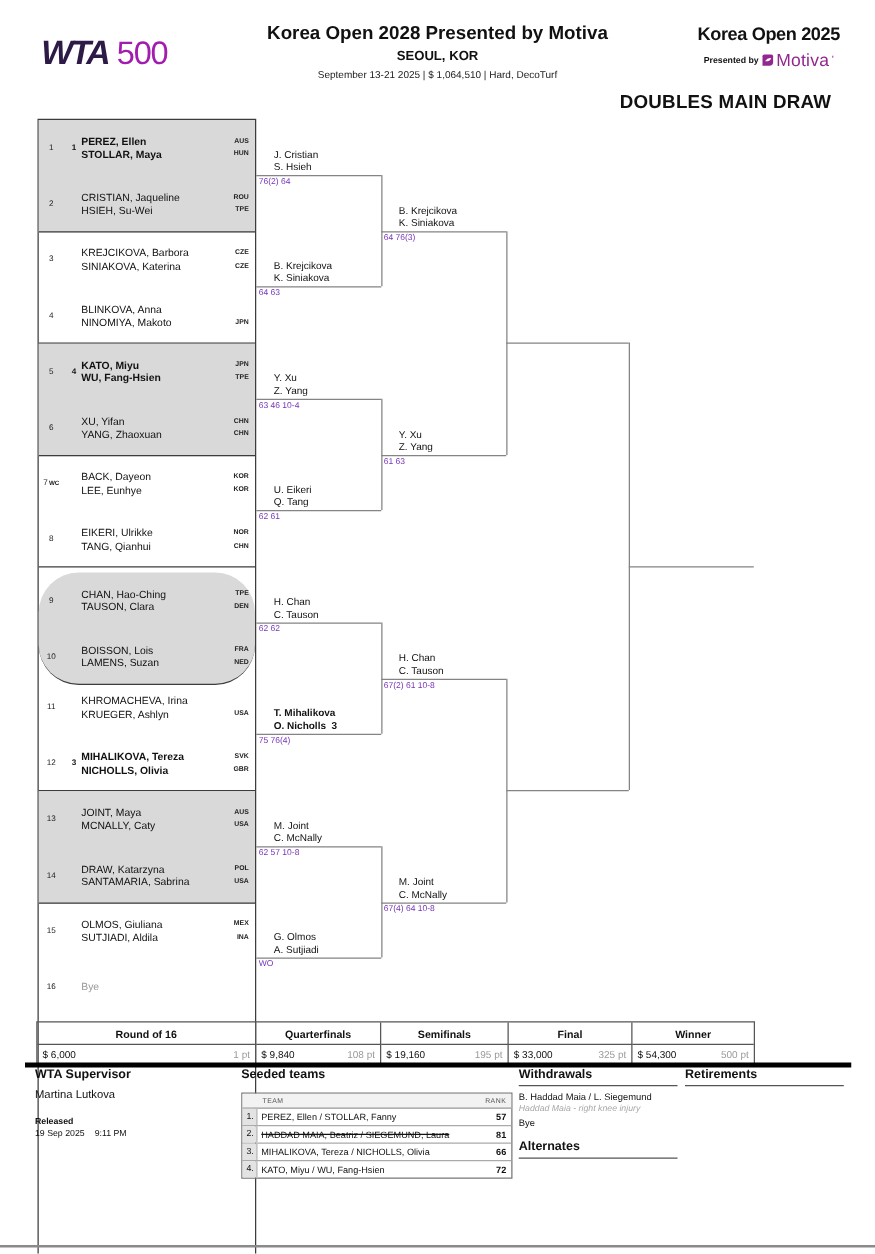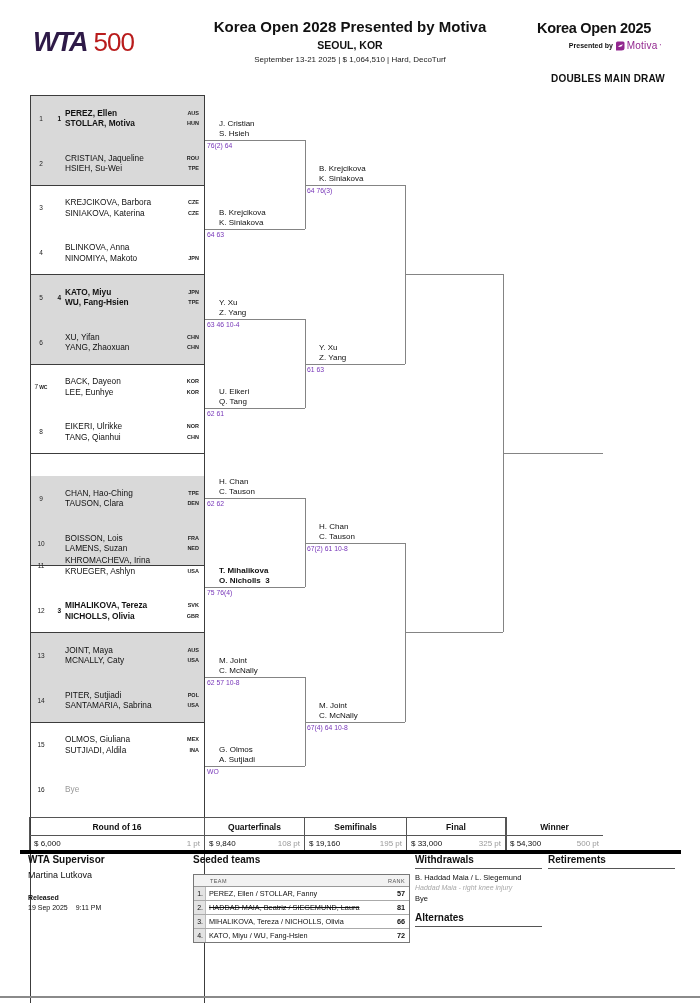--- a/index.html
+++ b/index.html
@@ -1,31 +1,31 @@
 <!DOCTYPE html>
 <html><head>
 <meta charset="utf-8">
 <style>
   html,body{margin:0;padding:0;background:#fff;}
   #page{position:relative;width:700px;height:1003px;background:#fff;overflow:hidden;
         font-family:"Liberation Sans",sans-serif;color:#111;}
   
   #wta-logo{position:absolute;left:33px;top:27px;white-space:nowrap;}
   #wta-logo .wta{font-style:italic;font-weight:900;font-size:27px;color:#2e1a47;letter-spacing:-2px;}
-  #wta-logo .tier{font-size:26px;color:#b91c1c;margin-left:7px;font-weight:400;letter-spacing:-1px;}
+  #wta-logo .tier{font-size:26px;color:#a21caf;margin-left:7px;font-weight:400;letter-spacing:-1px;}
   #title-block{position:absolute;left:170px;top:18px;width:360px;text-align:center;}
   #title-block .t1{font-size:15px;font-weight:bold;}
   #title-block .t2{font-size:10.5px;font-weight:bold;margin-top:4px;}
   #title-block .t3{font-size:8px;margin-top:4px;color:#222;}
-  #right-block{position:absolute;left:537px;top:20px;width:156px;text-align:left;}
+  #right-block{position:absolute;left:537px;top:20px;width:156px;text-align:center;}
   #right-block .rt1{font-size:14.5px;font-weight:800;letter-spacing:-0.3px;}
   #right-block .rt2{margin-top:4px;font-size:7px;font-weight:bold;display:flex;align-items:center;justify-content:center;gap:2px;}
-  #right-block .brand{font-size:10px;color:#92278f;font-weight:400;letter-spacing:0.2px;}
+  #right-block .brand{font-size:14px;color:#92278f;font-weight:400;letter-spacing:0.2px;}
   #right-block .tick{font-size:6px;color:#92278f;vertical-align:top;}
-  #draw-label{position:absolute;right:35px;top:73px;font-size:10px;font-weight:bold;letter-spacing:0.2px;}
+  #draw-label{position:absolute;right:35px;top:73px;font-size:15px;font-weight:bold;letter-spacing:0.2px;}
   
   #entries{position:absolute;left:30px;top:95px;width:175px;height:928px;border:1px solid #3c3c3c;box-sizing:border-box;}
   .egroup{position:absolute;left:0;width:100%;box-sizing:border-box;border-bottom:1px solid #3c3c3c;}
   .egroup.last{border-bottom:none;}
   .egroup.shaded{background:#d9d9d9;}
   .erow{position:absolute;left:0;width:100%;display:flex;align-items:center;box-sizing:border-box;}
   .erow .pos{width:20px;font-size:6.5px;color:#222;text-align:center;flex:0 0 auto;}
   .erow .pos .wc{font-size:5px;font-weight:bold;margin-left:1px;}
   .erow .seed{width:10px;font-size:6.5px;font-weight:bold;text-align:right;flex:0 0 auto;}
   .erow .names{flex:1 1 auto;margin-left:4px;display:flex;flex-direction:column;}
@@ -33,21 +33,21 @@
   .erow.bold .names span{font-weight:bold;}
   .erow .ctys{flex:0 0 auto;width:26px;margin-right:5px;display:flex;flex-direction:column;text-align:right;}
   .erow .ctys span{font-size:5.5px;font-weight:bold;line-height:10.5px;min-height:10.5px;color:#222;}
   .erow.bye .names span{color:#999;font-weight:400;}
   .bline{position:absolute;background:#848484;}
   .mlabel{position:absolute;display:flex;flex-direction:column;justify-content:flex-end;}
   .mlabel span{font-size:8px;line-height:10px;white-space:pre;margin-left:12px;}
   .mlabel.bold span{font-weight:bold;}
   .mscore{position:absolute;font-size:6.8px;color:#7634b8;white-space:pre;}
   
-  #prize-table{position:absolute;left:29px;top:817px;width:478px;border:1px solid #555;box-sizing:border-box;
+  #prize-table{position:absolute;left:29px;top:817px;width:575px;border:1px solid #555;box-sizing:border-box;
                display:grid;grid-template-columns:175px 100px 102px 99px 97px;}
   .pt-h{border-bottom:1px solid #555;border-right:1px solid #555;text-align:center;
         font-size:8.5px;font-weight:bold;padding:3.5px 0;}
   .pt-v{border-right:1px solid #555;display:flex;justify-content:space-between;align-items:center;
         font-size:8px;padding:3px 4px;}
   .pt-h.lastc,.pt-v.lastc{border-right:none;}
   .pt-v .pts{color:#9a9a9a;}
   #heavy-bar{position:absolute;left:20px;top:850px;width:661px;height:3.5px;background:#000;}
   
   .fh{font-size:10px;font-weight:bold;}
@@ -109,21 +109,21 @@
 
   <div id="draw-label">DOUBLES MAIN DRAW</div>
 
   <div id="entries">
       <div class="egroup shaded" style="top: 0px; height: 89.5px;">
         <div class="erow bold" style="top: 0px; height: 44.75px;">
           <span class="pos">1</span>
           <span class="seed">1</span>
           <span class="names">
             <span>PEREZ, Ellen</span>
-            <span>STOLLAR, Motiva</span>
+            <span>STOLLAR, Maya</span>
           </span>
           <span class="ctys">
             <span>AUS</span>
             <span>HUN</span>
           </span>
         </div>
         <div class="erow" style="top: 44.75px; height: 44.75px;">
           <span class="pos">2</span>
           <span class="seed"></span>
           <span class="names">
@@ -207,21 +207,21 @@
           <span class="names">
             <span>EIKERI, Ulrikke</span>
             <span>TANG, Qianhui</span>
           </span>
           <span class="ctys">
             <span>NOR</span>
             <span>CHN</span>
           </span>
         </div>
       </div>
-      <div class="egroup shaded" style="top: 380px; height: 89.5px;">
+      <div class="egroup shaded" style="top: 362px; height: 89.5px; border-radius: 32px;">
         <div class="erow" style="top: 0px; height: 44.75px;">
           <span class="pos">9</span>
           <span class="seed"></span>
           <span class="names">
             <span>CHAN, Hao-Ching</span>
             <span>TAUSON, Clara</span>
           </span>
           <span class="ctys">
             <span>TPE</span>
             <span>DEN</span>
@@ -276,21 +276,21 @@
           </span>
           <span class="ctys">
             <span>AUS</span>
             <span>USA</span>
           </span>
         </div>
         <div class="erow" style="top: 44.75px; height: 44.75px;">
           <span class="pos">14</span>
           <span class="seed"></span>
           <span class="names">
-            <span>PITER, Sutjiadi</span>
+            <span>DRAW, Katarzyna</span>
             <span>SANTAMARIA, Sabrina</span>
           </span>
           <span class="ctys">
             <span>POL</span>
             <span>USA</span>
           </span>
         </div>
       </div>
       <div class="egroup last" style="top: 626.5px; height: 89.5px;">
         <div class="erow" style="top: 0px; height: 44.75px;">

